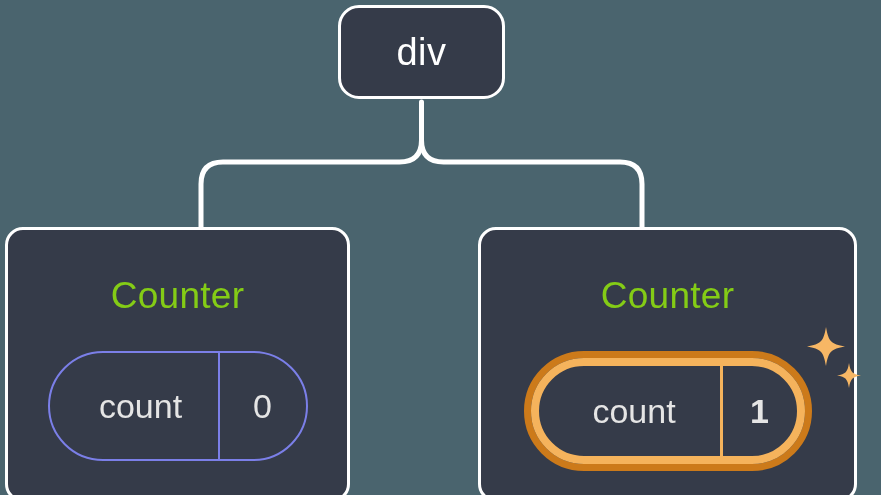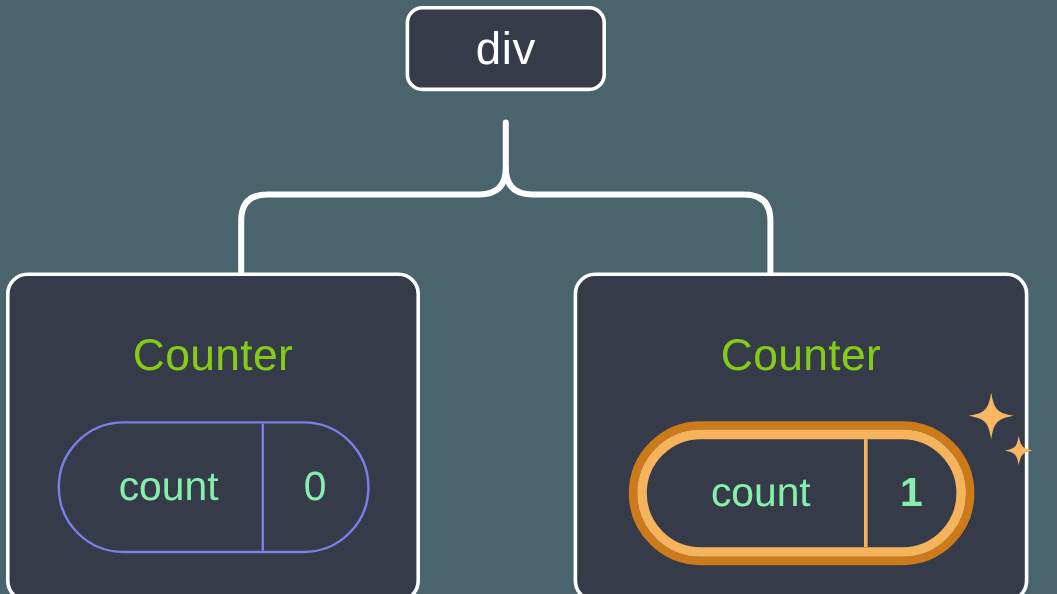--- a/index.html
+++ b/index.html
@@ -31,24 +31,25 @@
     border: 3px solid #ffffff;
     border-radius: 14px;
     box-sizing: border-box;
   }
 
   
   #node-div {
     left: 338px;
     top: 5px;
     width: 167px;
-    height: 71px;
+    height: 94px;
     display: flex;
     align-items: center;
     justify-content: center;
+    border-radius: 21px;
   }
   .node-title-root {
     color: #ffffff;
     font-size: 38px;
     font-weight: 300;
     letter-spacing: 0.5px;
     line-height: 1;
   }
 
   
@@ -90,21 +91,21 @@
     align-items: stretch;
     border: 2px solid #7b7fe8;
     border-radius: 999px;
     box-sizing: border-box;
     background: transparent;
   }
   .pill-key, .pill-val {
     display: flex;
     align-items: center;
     justify-content: center;
-    color: #86efac;
+    color: #e5e5e5;
     line-height: 1;
     box-sizing: border-box;
   }
   .pill-key {
     font-size: 34px;
     font-weight: 300;
   }
   .pill-val {
     font-size: 34px;
     font-weight: 300;

